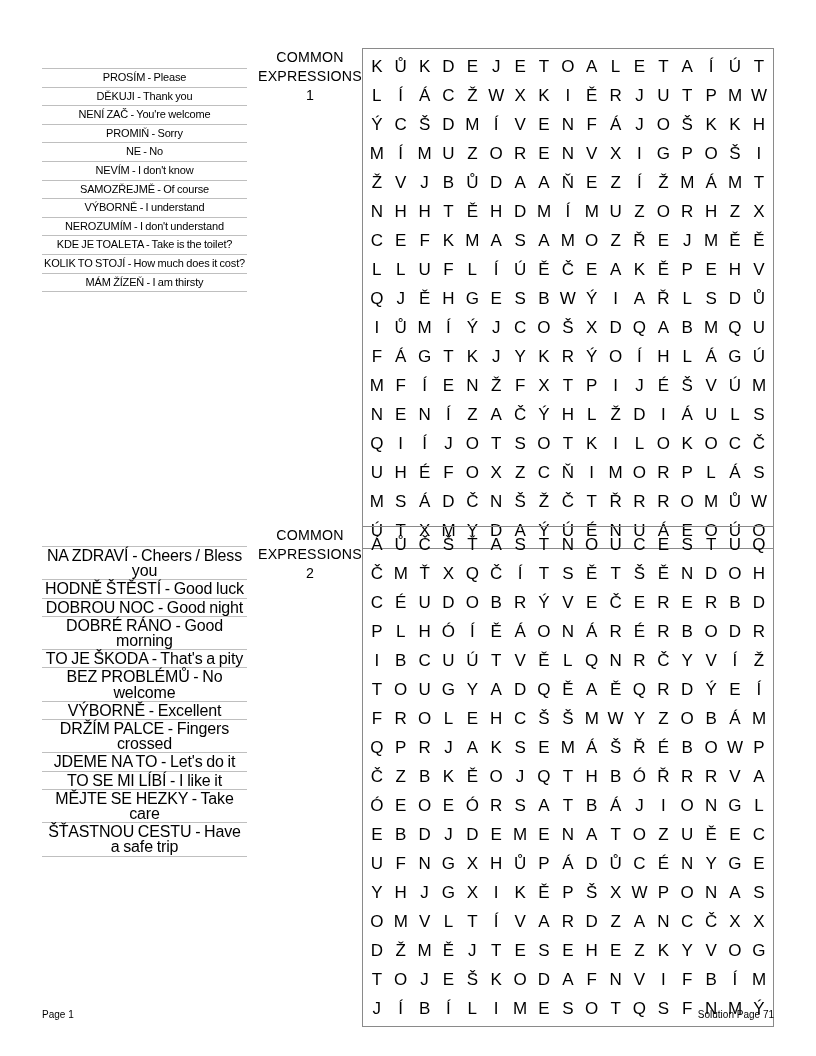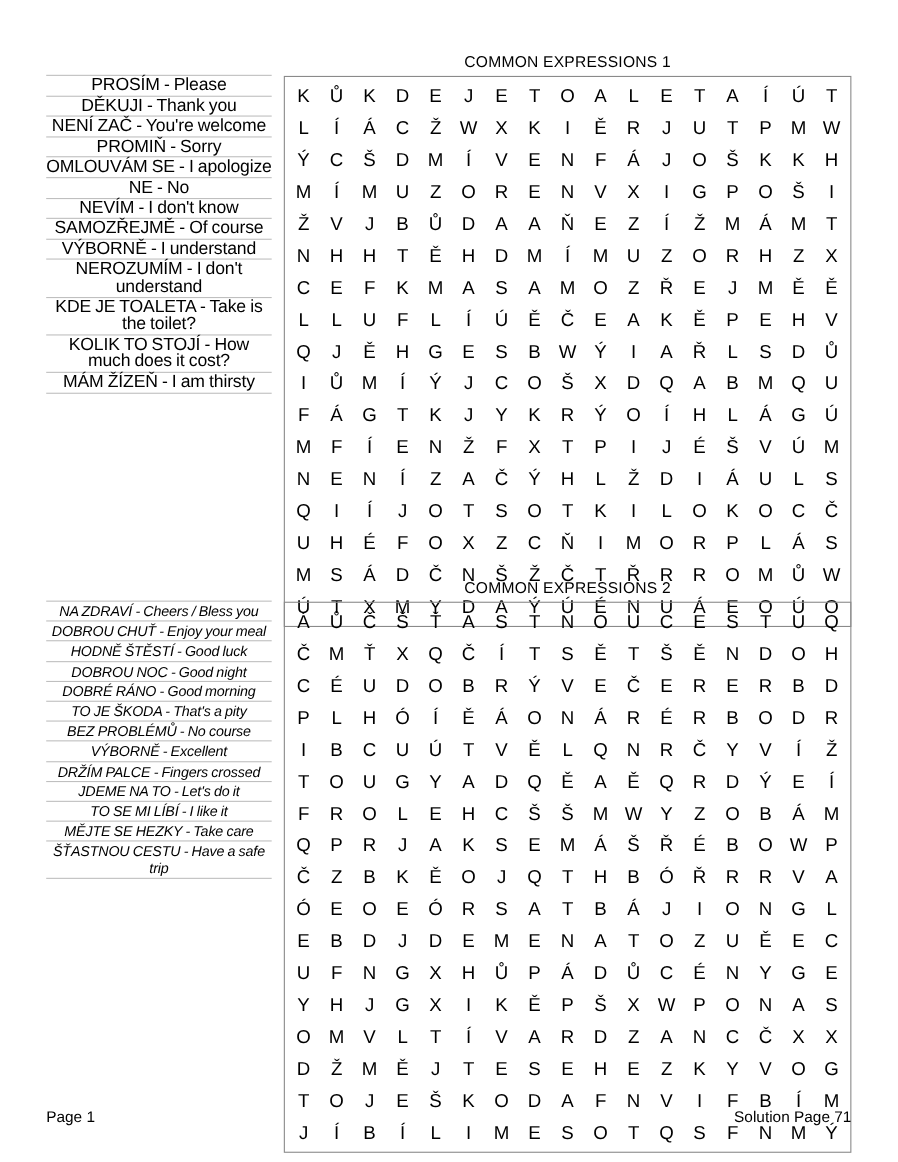--- a/index.html
+++ b/index.html
@@ -40,34 +40,34 @@
 
   .wordlist {
     width: 205px;
     flex: 0 0 205px;
     padding-top: 20px;
     box-sizing: border-box;
   }
   .wordlist-entry {
     border-bottom: 1px solid #bfbfbf;
     text-align: center;
-    font-size: 16px;
+    font-size: 11px;
     line-height: 15.6px;
     padding: 1px 0 1px 0;
     min-height: 15px;
     letter-spacing: -0.15px;
     word-spacing: -0.5px;
   }
   .wordlist-entry:first-child { border-top: 1px solid #bfbfbf; }
-  .wl-2 .wordlist-entry { font-size: 13px; line-height: 15.2px; font-style: italic; }
+  .wl-2 .wordlist-entry { font-size: 16px; line-height: 15.2px; }
 
   .grid-wrap {
     flex: 1 1 auto;
     display: flex;
-    flex-direction: column;
+    flex-direction: row;
     align-items: stretch;
     margin-left: 11px;
   }
   .grid-title {
     text-align: center;
     font-size: 14.2px;
     line-height: 19px;
     letter-spacing: 0.2px;
     padding-bottom: 2px;
   }
@@ -94,36 +94,35 @@
 
   
   .footer {
     position: absolute;
     left: 42px;
     right: 42px;
     top: 1006px;
     display: flex;
     justify-content: space-between;
     align-items: baseline;
-    font-size: 14px;
+    font-size: 10px;
     line-height: 18px;
   }
 </style>
 </head>
 <body>
 
 <div class="page">
 
   <div class="section" id="section-1">
     <div class="wordlist wl-1">
         <div class="wordlist-entry">PROSÍM - Please</div>
         <div class="wordlist-entry">DĚKUJI - Thank you</div>
         <div class="wordlist-entry">NENÍ ZAČ - You're welcome</div>
         <div class="wordlist-entry">PROMIŇ - Sorry</div>
-        <div class="wordlist-entry">OMLOUVÁM SE - I apologize</div>
         <div class="wordlist-entry">NE - No</div>
         <div class="wordlist-entry">NEVÍM - I don't know</div>
         <div class="wordlist-entry">SAMOZŘEJMĚ - Of course</div>
         <div class="wordlist-entry">VÝBORNĚ - I understand</div>
         <div class="wordlist-entry">NEROZUMÍM - I don't understand</div>
         <div class="wordlist-entry">KDE JE TOALETA - Take is the toilet?</div>
         <div class="wordlist-entry">KOLIK TO STOJÍ - How much does it cost?</div>
         <div class="wordlist-entry">MÁM ŽÍZEŇ - I am thirsty</div>
       </div>
     <div class="grid-wrap">
@@ -456,26 +455,25 @@
               </tr>
             </tbody>
         </table>
       </div>
     </div>
   </div>
 
   <div class="section" id="section-2">
     <div class="wordlist wl-2">
         <div class="wordlist-entry">NA ZDRAVÍ - Cheers / Bless you</div>
-        <div class="wordlist-entry">DOBROU CHUŤ - Enjoy your meal</div>
         <div class="wordlist-entry">HODNĚ ŠTĚSTÍ - Good luck</div>
         <div class="wordlist-entry">DOBROU NOC - Good night</div>
         <div class="wordlist-entry">DOBRÉ RÁNO - Good morning</div>
         <div class="wordlist-entry">TO JE ŠKODA - That's a pity</div>
-        <div class="wordlist-entry">BEZ PROBLÉMŮ - No course</div>
+        <div class="wordlist-entry">BEZ PROBLÉMŮ - No welcome</div>
         <div class="wordlist-entry">VÝBORNĚ - Excellent</div>
         <div class="wordlist-entry">DRŽÍM PALCE - Fingers crossed</div>
         <div class="wordlist-entry">JDEME NA TO - Let's do it</div>
         <div class="wordlist-entry">TO SE MI LÍBÍ - I like it</div>
         <div class="wordlist-entry">MĚJTE SE HEZKY - Take care</div>
         <div class="wordlist-entry">ŠŤASTNOU CESTU - Have a safe trip</div>
       </div>
     <div class="grid-wrap">
       <div class="grid-title">COMMON EXPRESSIONS 2</div>
       <div class="grid-box">

